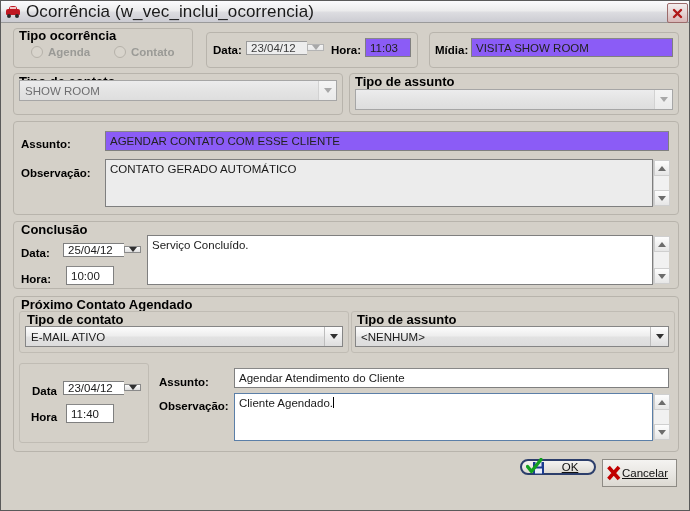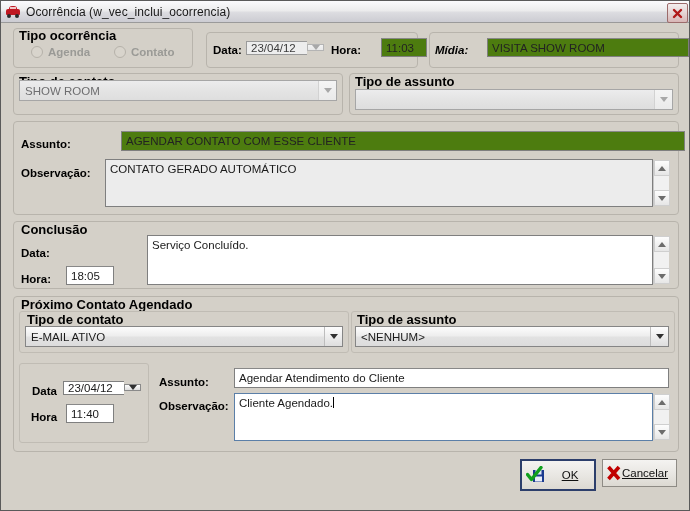--- a/index.html
+++ b/index.html
@@ -63,21 +63,21 @@
     position: absolute;
     top: 10px;
     width: 4px; height: 4px;
     background: #2a2a2a;
     border-radius: 50%;
   }
   .car-wheel.l { left: 2px; }
   .car-wheel.r { left: 10px; }
 
   .title-text {
-    font-size: 12px;
+    font-size: 17px;
     color: #1a1a1a;
     white-space: nowrap;
     letter-spacing: 0.1px;
     text-align: right;
   }
   .title-close {
     position: absolute;
     right: 3px; top: 2px;
     width: 19px; height: 18px;
     background: linear-gradient(to bottom, #f4eeee 0%, #e4d4d4 50%, #d8b6b6 100%);
@@ -152,23 +152,22 @@
     border-top-color: #888;
     font-size: 11.5px;
     color: #1a1a1a;
     padding: 0 4px;
     display: flex;
     align-items: center;
     white-space: nowrap;
     overflow: hidden;
   }
   .tinput.ro {
-    background: #4d7c0f;
+    background: #8b5cf6;
     color: #222;
-    margin-left: 16px;
   }
 
   
   .tarea {
     position: absolute;
     box-sizing: border-box;
     background: #ffffff;
     border: 1px solid #7f7f7f;
     font-size: 11.5px;
     color: #1a1a1a;
@@ -374,21 +373,21 @@
   <div class="dcombo dim" style="left:245px; top:37px; width:78px; height:19px;">
     <div class="dval">23/04/12</div>
     <div class="dbtn">
         <span class="arr dim"></span>
       </div>
   </div>
   <div class="lbl" style="left:330px; top:42px;">Hora:</div>
   <div class="tinput ro" style="left:364px; top:37px; width:46px; height:19px;">11:03</div>
 
   <div class="panel" style="left:428px; top:31px; width:250px; height:36px;"></div>
-  <div class="lbl" style="left:434px; top:42px;font-style:italic;">Mídia:</div>
+  <div class="lbl" style="left:434px; top:42px;">Mídia:</div>
   <div class="tinput ro" style="left:470px; top:37px; width:202px; height:19px;">VISITA SHOW ROOM</div>
 
   <div class="panel" style="left:12px; top:72px; width:330px; height:42px;"></div>
   <div class="lbl-group" style="left:18px; top:74px;">Tipo de contato</div>
   <div class="combo disabled" style="left:18px; top:79px; width:318px; height:21px;">
     <span class="ctxt">SHOW ROOM</span>
     <span class="cbtn">
         <span class="arr dim"></span>
       </span>
   </div>
@@ -415,23 +414,29 @@
       </div>
     <div class="vs-btn bottom">
         <span class="tri-down"></span>
       </div>
   </div>
 
   <div class="panel" style="left:12px; top:220px; width:666px; height:68px;"></div>
   <div class="lbl-group" style="left:20px; top:222px;">Conclusão</div>
 
   <div class="lbl" style="left:20px; top:245px;">Data:</div>
+  <div class="dcombo" style="left:62px; top:239px; width:78px; height:19px;">
+    <div class="dval">25/04/12</div>
+    <div class="dbtn">
+        <span class="arr"></span>
+      </div>
+  </div>
 
   <div class="lbl" style="left:20px; top:271px;">Hora:</div>
-  <div class="tinput" style="left:65px; top:265px; width:48px; height:19px;">18:05</div>
+  <div class="tinput" style="left:65px; top:265px; width:48px; height:19px;">10:00</div>
 
   <div class="tarea" style="left:146px; top:234px; width:506px; height:50px;">Serviço Concluído.</div>
   <div class="vscroll" style="left:652px; top:235px; width:16px; height:48px;">
     <div class="vs-btn top">
         <span class="tri-up"></span>
       </div>
     <div class="vs-btn bottom">
         <span class="tri-down"></span>
       </div>
   </div>
@@ -475,21 +480,21 @@
   <div class="tarea focus" style="left:233px; top:392px; width:419px; height:48px;"><span>Cliente Agendado.</span><span class="caret"></span></div>
   <div class="vscroll" style="left:652px; top:393px; width:16px; height:46px;">
     <div class="vs-btn top">
         <span class="tri-up"></span>
       </div>
     <div class="vs-btn bottom">
         <span class="tri-down"></span>
       </div>
   </div>
 
-  <div class="btn focused" style="left:519px; top:458px; width:76px; height:32px;">
+  <div class="btn focused" style="left:519px; top:458px; width:76px; height:16px;border-radius:8px;">
     <span class="bicon">
       <svg width="20" height="18" viewBox="0 0 20 18">
         <rect x="7" y="4" width="11" height="12" fill="#1b3b8f"></rect>
         <rect x="9.5" y="4" width="6" height="4.5" fill="#dfe6f5"></rect>
         <rect x="9" y="10.5" width="7" height="5" fill="#e9eef9"></rect>
         <path d="M1.5 8.5 L5.5 13.5 L15 1.5" stroke="#11a01e" stroke-width="3.4" fill="none" stroke-linecap="round" stroke-linejoin="round"></path>
       </svg>
     </span>
     <span class="blabel"><u>OK</u></span>
   </div>

